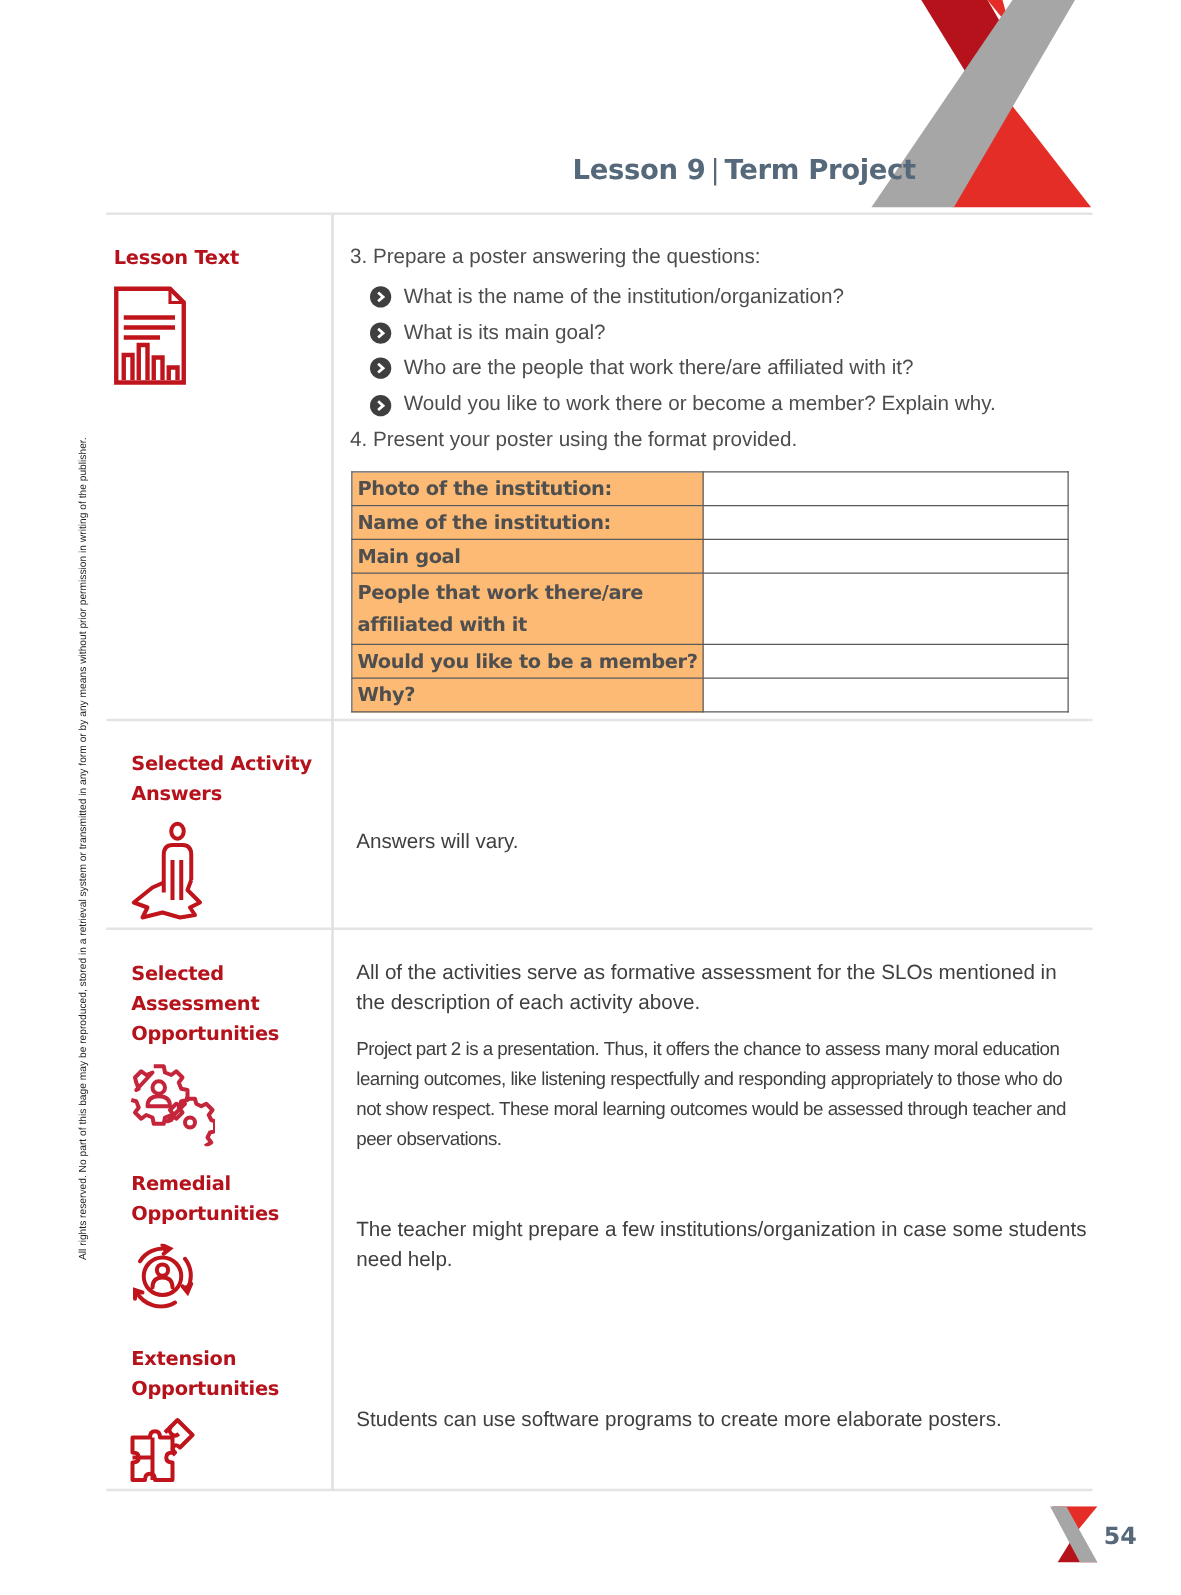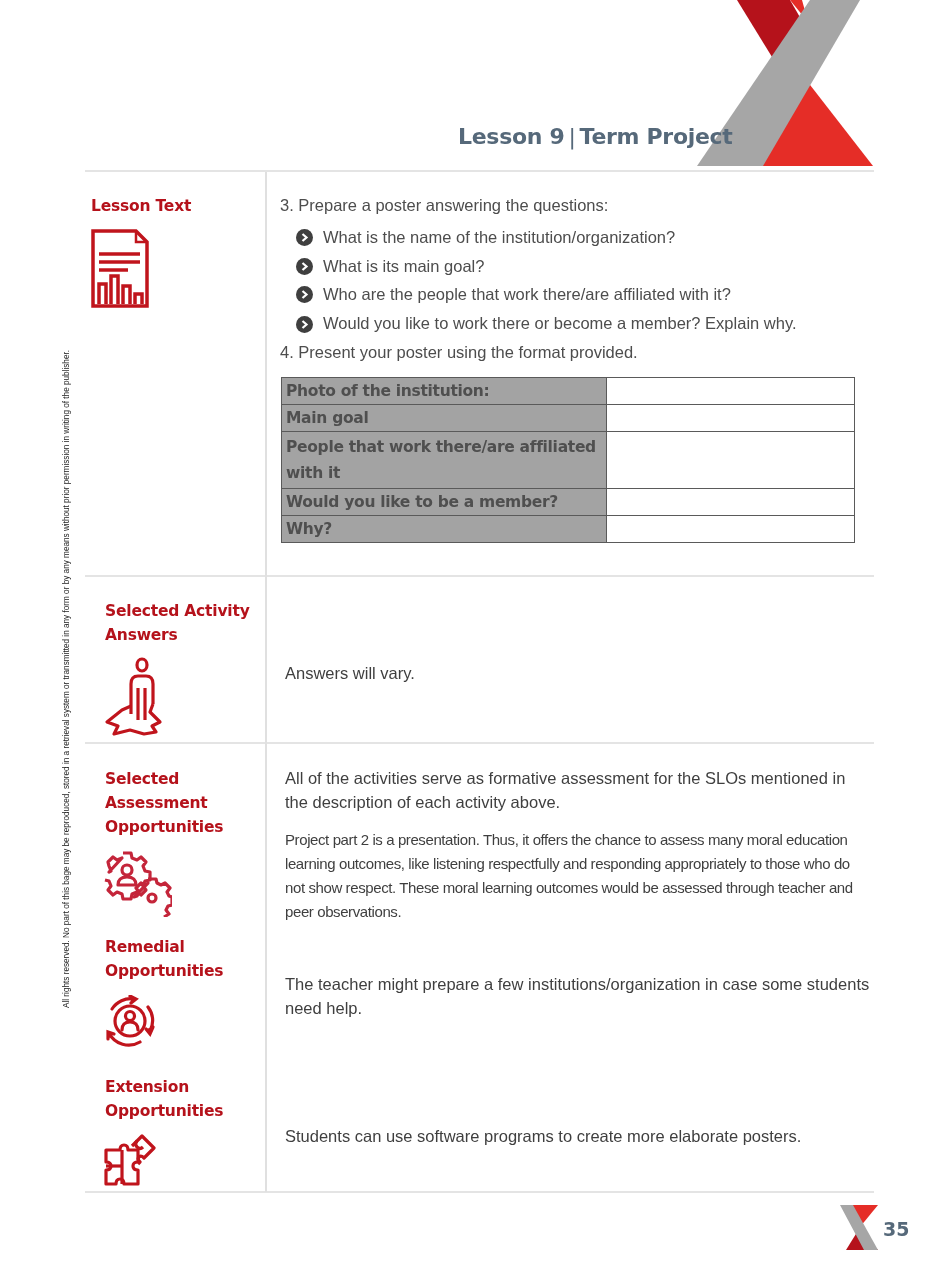--- a/index.html
+++ b/index.html
@@ -38,21 +38,21 @@
     .bullet .chev {
       width: 17px; height: 17px; border-radius: 50%; background: #3f3f3f; margin-right: 10px;
       display: inline-flex; align-items: center; justify-content: center;
     }
 
     table.poster {
       position: absolute; left: 281px; top: 377px; width: 574px; border-collapse: collapse;
       font-family: "DejaVu Sans", sans-serif; font-size: 15.5px; color: #4f4f4f; font-weight: bold;
     }
     table.poster td { border: 1.5px solid #5a5a5a; padding: 0 4px; vertical-align: middle; line-height: 26px; }
-    table.poster td.lab { background: #a3a3a3; width: 325px; letter-spacing: -0.3px; }
+    table.poster td.lab { background: #fdba74; width: 281px; letter-spacing: -0.3px; }
     table.poster td.val { background: #ffffff; }
 
     .para { position: absolute; left: 285px; width: 585px; color: #3f3f3f; }
     .para.big { font-size: 16.5px; line-height: 24px; }
     .para.small { font-size: 15px; line-height: 24px; letter-spacing: -0.4px; }
 
     .footer-logo { position: absolute; left: 838px; top: 1205px; width: 42px; height: 45px; }
     .page-num {
       position: absolute; left: 883px; top: 1218px; font-family: "DejaVu Sans", sans-serif;
       font-weight: bold; font-size: 19px; color: #56697a;
@@ -126,20 +126,24 @@
     </span>
   <span>Would you like to work there or become a member?  Explain why.</span>
 </div>
 
 <div class="step" style="top:343px;">4. Present your poster using the format provided.</div>
 
 <table class="poster">
   <tbody>
       <tr>
     <td class="lab">Photo of the institution:</td>
+    <td class="val"></td>
+  </tr>
+  <tr>
+    <td class="lab">Name of the institution:</td>
     <td class="val"></td>
   </tr>
   <tr>
     <td class="lab">Main goal</td>
     <td class="val"></td>
   </tr>
   <tr>
     <td class="lab" style="padding-top:2px; padding-bottom:2px;">People that work there/are affiliated with it</td>
     <td class="val"></td>
   </tr>
@@ -219,13 +223,13 @@
     <path d="M33 7 Q30 10 33 13 Q36 16 39 13"></path>
   </svg>
 </div>
 <div class="para big" style="top:1124px;">Students can use software programs to create more elaborate posters.</div>
 
 <svg class="footer-logo" viewBox="0 0 42 45">
   <polygon points="4,0 26,0 40,0 22,22" fill="#e52d27"></polygon>
   <polygon points="21,24 40,45 8,45" fill="#b5121b"></polygon>
   <polygon points="2,0 15,0 40,45 26,45" fill="#a6a6a6"></polygon>
 </svg>
-<div class="page-num">35</div>
+<div class="page-num">54</div>
 
 </body></html>

